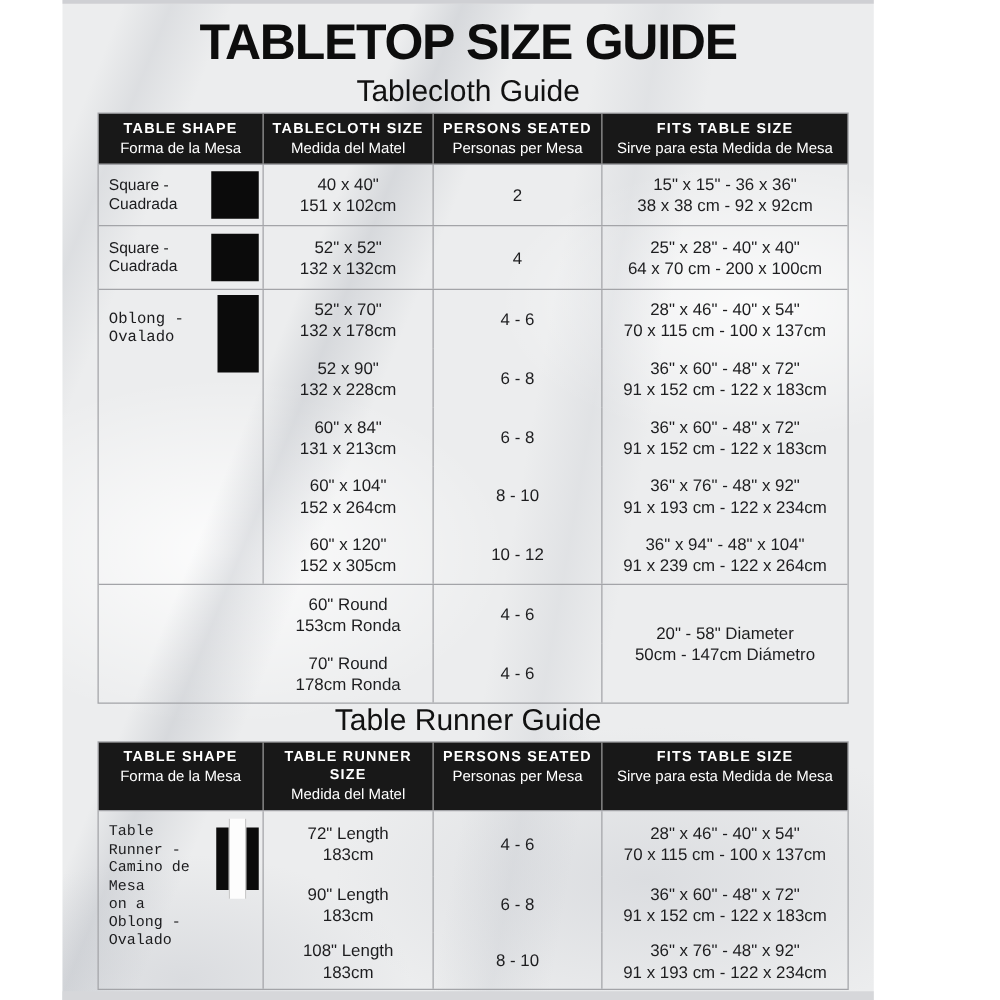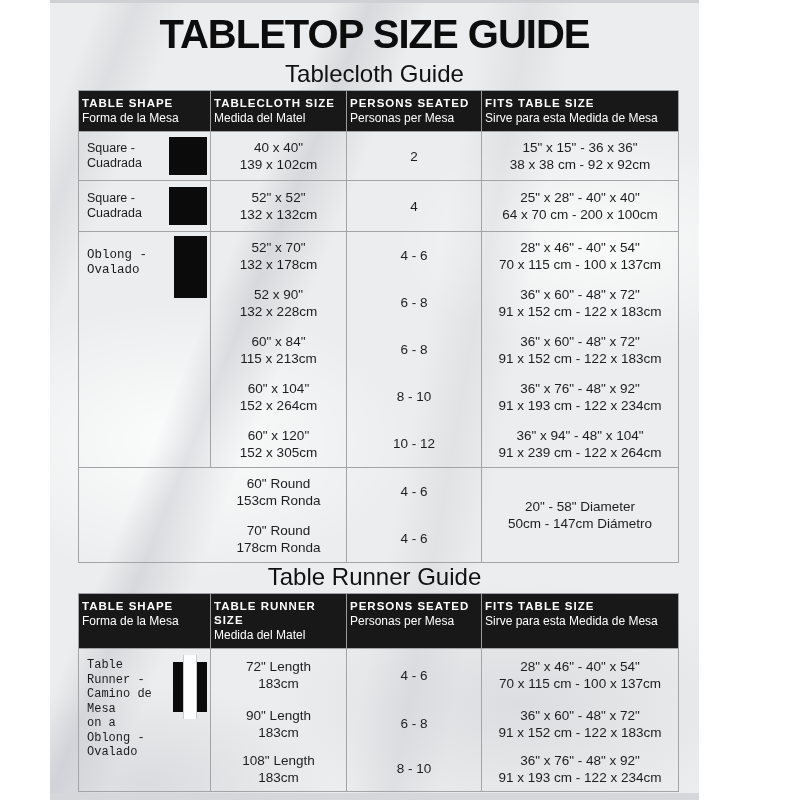--- a/index.html
+++ b/index.html
@@ -18,21 +18,21 @@
     border-top:3px solid #cfd0d4;
     padding-top:9px;
   }
   .bottom-edge{position:absolute;left:0;bottom:0;width:100%;height:7px;background:#d6d7da;}
   h1.main-title{margin:0;text-align:center;font-size:40px;line-height:44px;font-weight:800;letter-spacing:-1px;color:#0d0d0d;}
   .guide-title{margin-top:5px;text-align:center;font-size:24px;line-height:26px;font-weight:400;color:#111;}
   .guide-title.second{margin-top:1px;}
 
   .size-table{width:599px;margin:3px auto 0 28px;border:1px solid #a3a4a8;background:transparent;}
   .thead{display:grid;grid-template-columns:132fr 136fr 135fr 196fr;background:#181818;color:#fff;}
-  .th{padding:5px 3px 6px 3px;text-align:left;border-right:1px solid #9b9b9b;}
+  .th{padding:5px 3px 6px 3px;text-align:center;border-right:1px solid #9b9b9b;}
   .th:last-child{border-right:none;}
   .th-en{font-size:11.5px;font-weight:700;letter-spacing:1px;line-height:14px;}
   .th-es{font-size:12px;font-weight:400;line-height:14px;margin-top:1px;}
 
   .sec{display:grid;grid-template-columns:132fr 136fr 135fr 196fr;border-top:1px solid #a3a4a8;}
   .sec-sq1{grid-template-rows:48px;}
   .sec-sq2{grid-template-rows:50px;}
   .sec-ob{grid-template-rows:repeat(5,47px);}
   .sec-rd{grid-template-rows:repeat(2,47px);}
   .sec-rn{grid-template-rows:52px 45px 45px;}
@@ -87,21 +87,21 @@
       </div>
     </div>
 
     <div class="sec sec-sq1">
       <div class="cell c1 shape-cell">
         <span class="shape-label">Square - Cuadrada</span>
         <span class="square-icon"></span>
       </div>
       <div class="cell c2">
         <div class="line">40 x 40"</div>
-        <div class="line">139 x 102cm</div>
+        <div class="line">151 x 102cm</div>
       </div>
       <div class="cell c3">
         <div class="line">2</div>
       </div>
       <div class="cell c4">
         <div class="line">15" x 15" - 36 x 36"</div>
         <div class="line">38 x 38 cm - 92 x 92cm</div>
       </div>
     </div>
 
@@ -148,21 +148,21 @@
       <div class="cell c3">
         <div class="line">6 - 8</div>
       </div>
       <div class="cell c4">
         <div class="line">36" x 60" - 48" x 72"</div>
         <div class="line">91 x 152 cm - 122 x 183cm</div>
       </div>
 
       <div class="cell c2">
         <div class="line">60" x 84"</div>
-        <div class="line">115 x 213cm</div>
+        <div class="line">131 x 213cm</div>
       </div>
       <div class="cell c3">
         <div class="line">6 - 8</div>
       </div>
       <div class="cell c4">
         <div class="line">36" x 60" - 48" x 72"</div>
         <div class="line">91 x 152 cm - 122 x 183cm</div>
       </div>
 
       <div class="cell c2">

